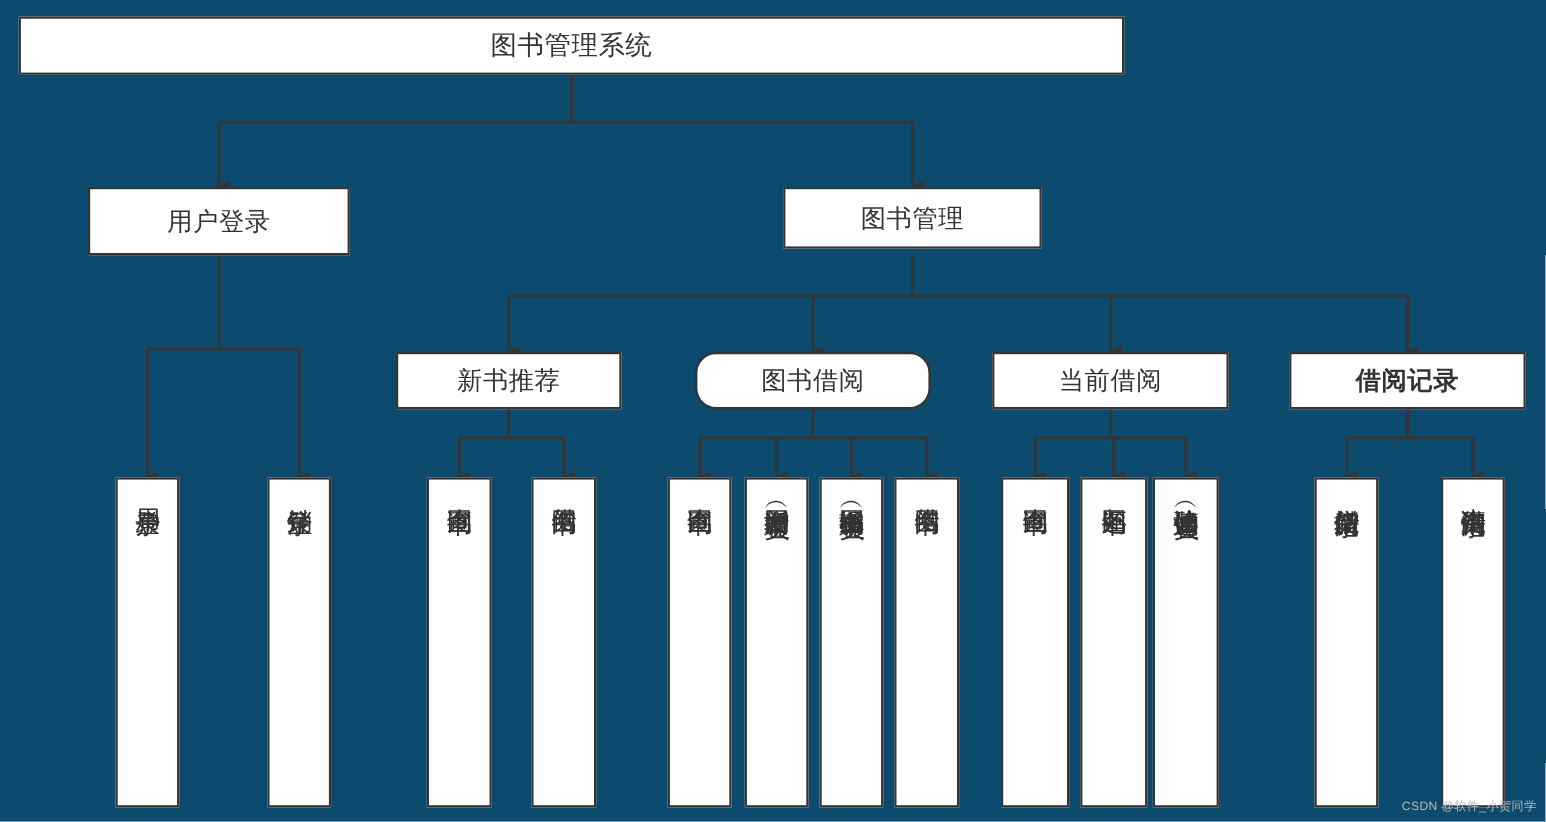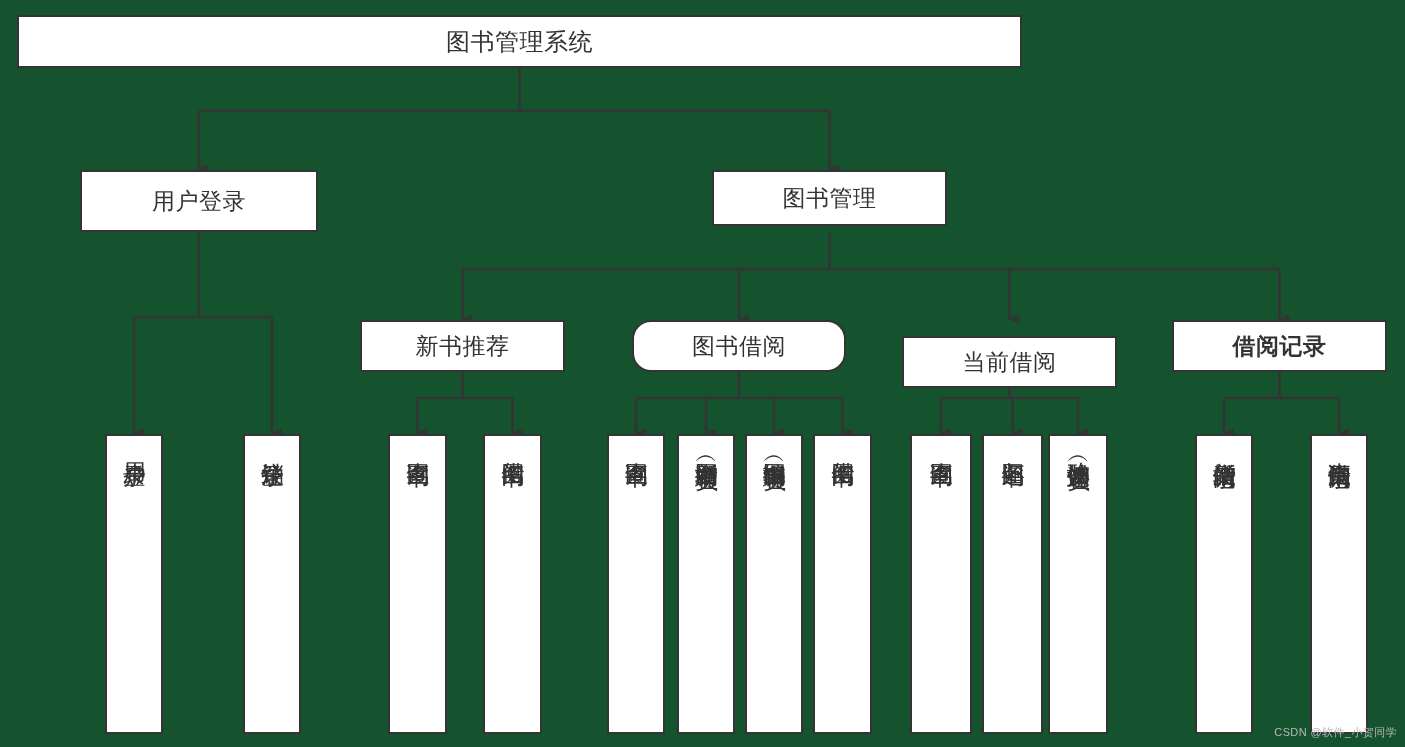--- a/index.html
+++ b/index.html
@@ -7,21 +7,21 @@
     padding: 0;
     background: #ffffff;
   }
   body {
     font-family: "Liberation Sans", "DejaVu Sans", sans-serif;
   }
   #diagram-root {
     position: relative;
     width: 1405px;
     height: 747px;
-    background: #14532d;
+    background: #0c4a6e;
     overflow: hidden;
   }
   #edge-layer {
     position: absolute;
     left: 0;
     top: 0;
     width: 1405px;
     height: 747px;
   }
   .node {
@@ -127,21 +127,21 @@
       </div>
       <div class="node horiz" id="node-bookmgmt" style="left: 712px; top: 170px; width: 235px; height: 56px;">
         <span class="node-label">图书管理</span>
       </div>
       <div class="node horiz" id="node-newbooks" style="left: 360px; top: 320px; width: 205px; height: 52px;">
         <span class="node-label">新书推荐</span>
       </div>
       <div class="node horiz" id="node-borrow" style="left: 632px; top: 320px; width: 214px; height: 52px; border-radius: 19px;">
         <span class="node-label">图书借阅</span>
       </div>
-      <div class="node horiz" id="node-current" style="left: 902px; top: 320px; width: 215px; height: 52px; margin-top: 16px;">
+      <div class="node horiz" id="node-current" style="left: 902px; top: 320px; width: 215px; height: 52px;">
         <span class="node-label">当前借阅</span>
       </div>
       <div class="node horiz" id="node-records" style="left: 1172px; top: 320px; width: 215px; height: 52px; font-weight: bold;">
         <span class="node-label">借阅记录</span>
       </div>
       <div class="node vert" id="node-leaf-user-login" style="left: 105px; top: 434px; width: 58px; height: 300px;">
         <span class="node-label">用户登录</span>
       </div>
       <div class="node vert" id="node-leaf-user-logout" style="left: 243px; top: 434px; width: 58px; height: 300px;">
         <span class="node-label">注销登录</span>

